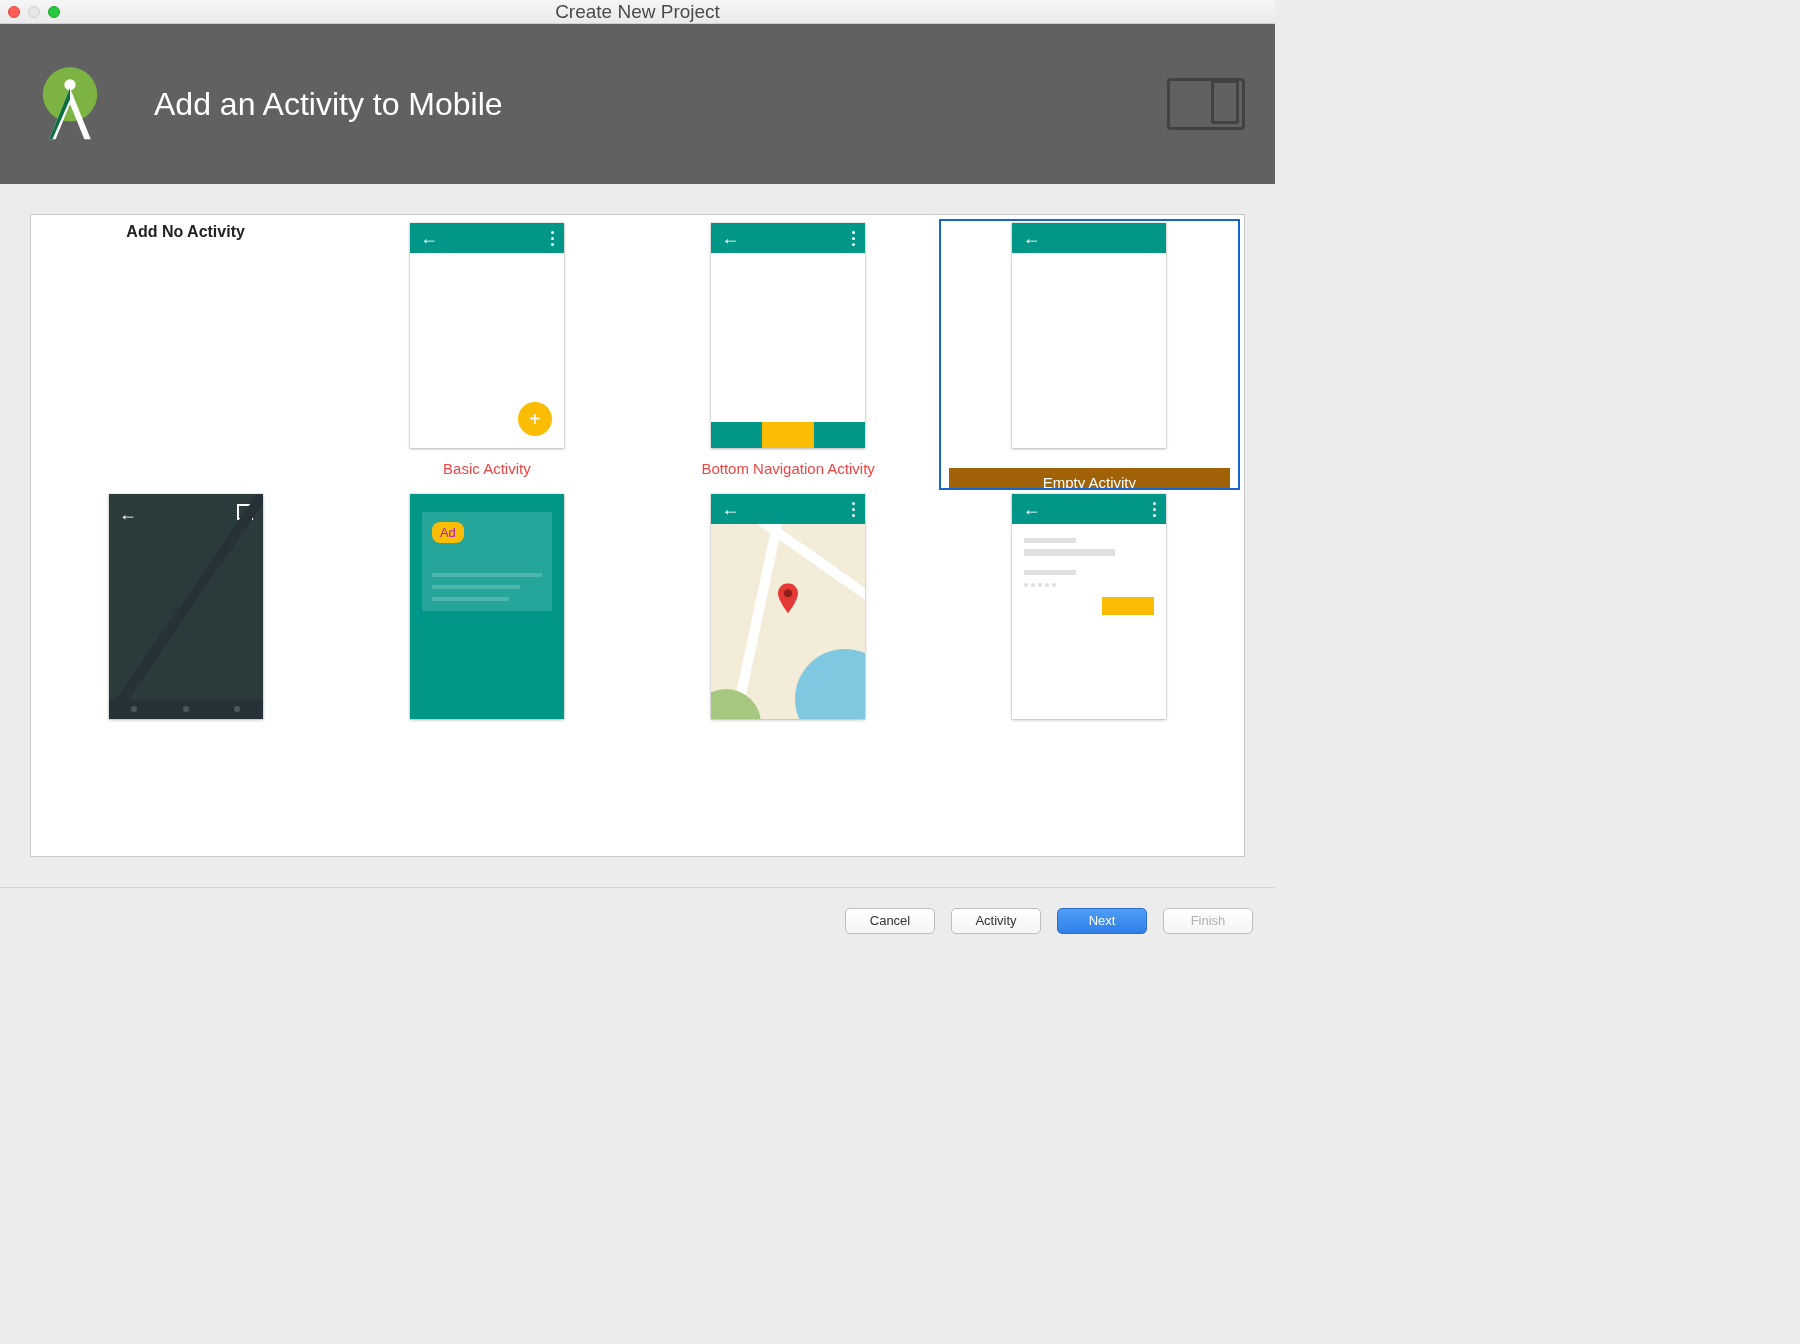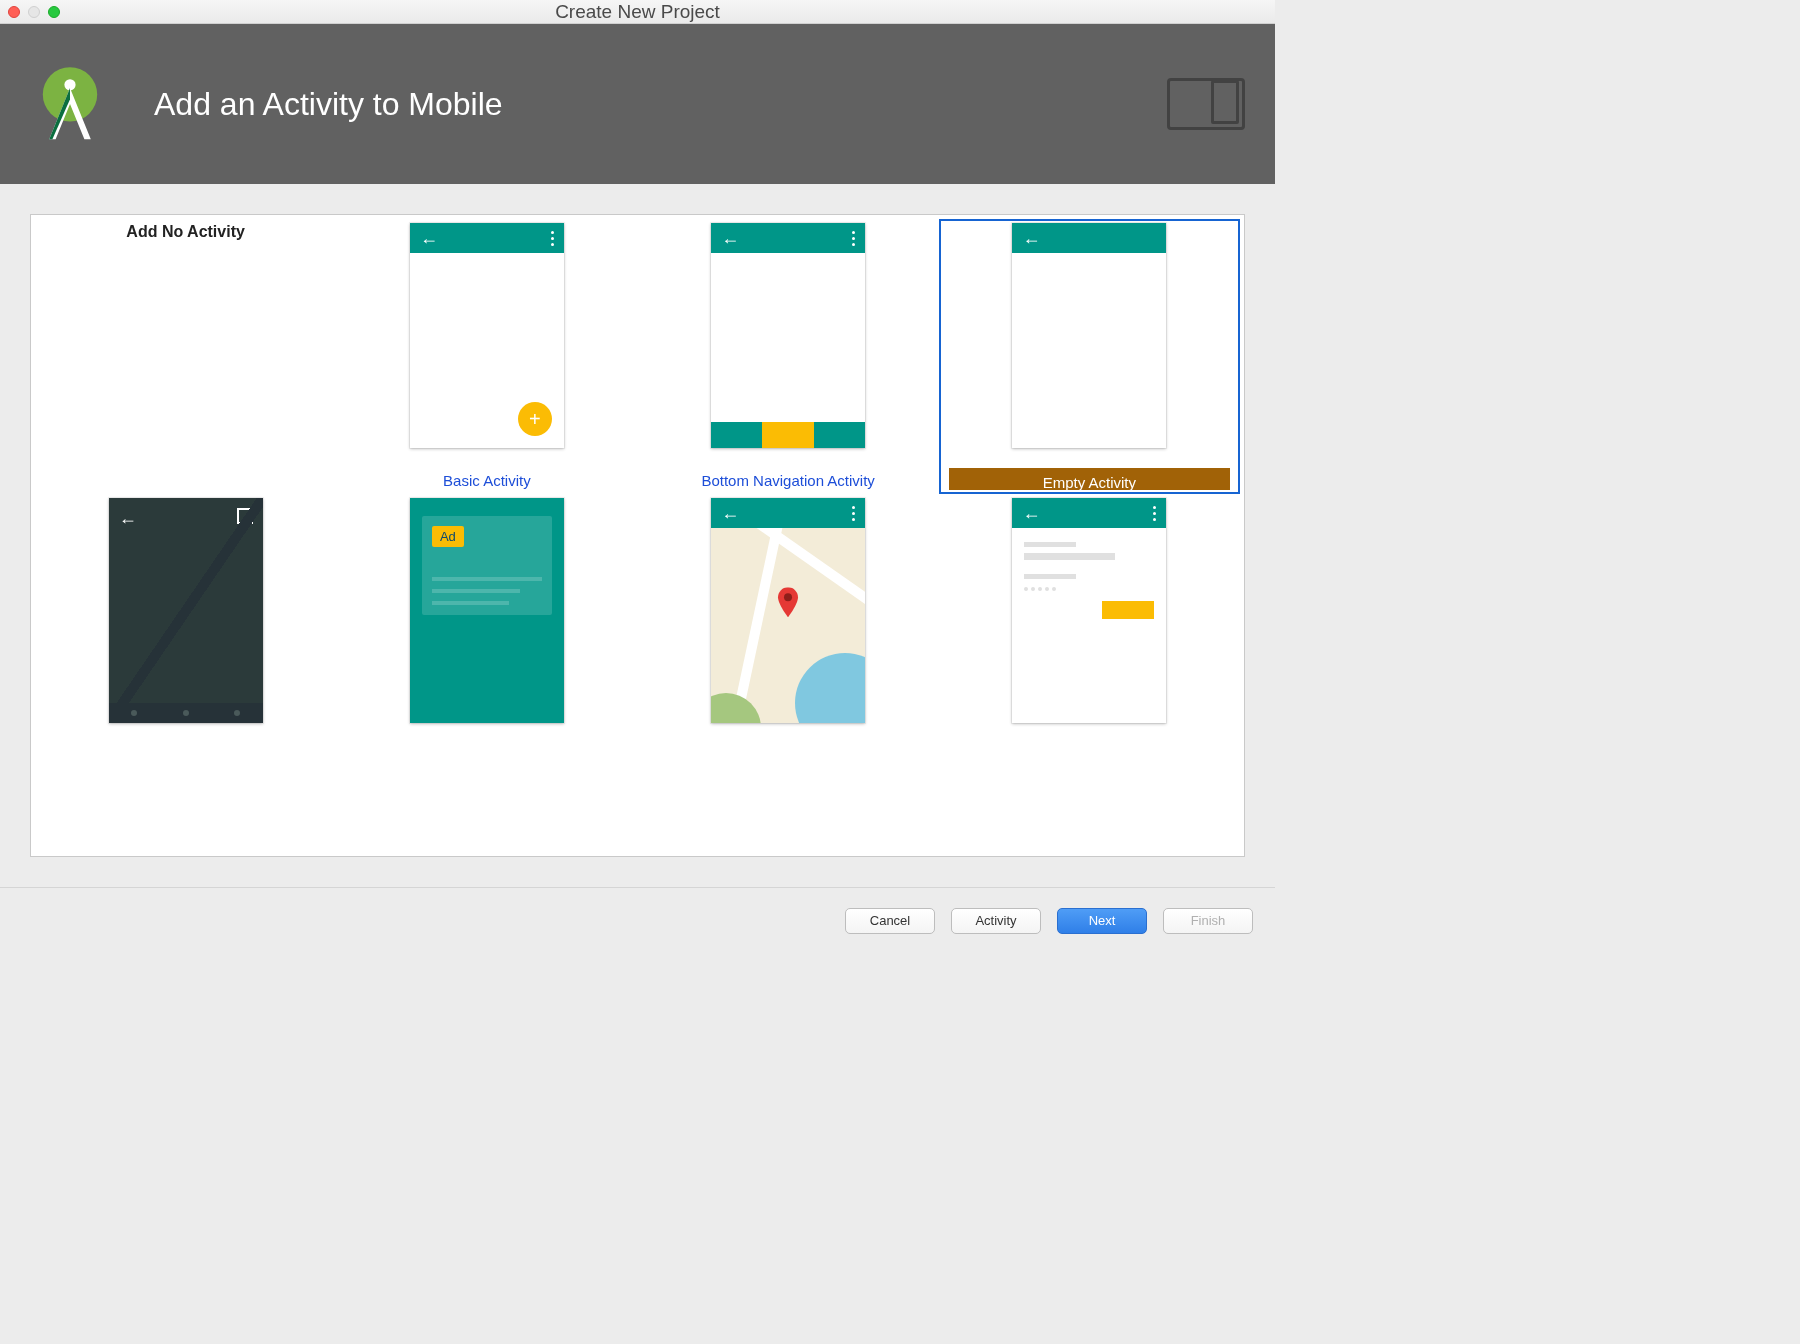--- a/index.html
+++ b/index.html
@@ -73,21 +73,21 @@
 }
 .tile.selected { outline: 2px solid #1664d2; outline-offset:-2px; }
 .thumb {
   width: 154px; height: 225px;
   background: #fff;
   box-shadow: 0 1px 3px rgba(0,0,0,.25), 0 0 0 1px rgba(0,0,0,.05);
   position: relative;
   overflow: hidden;
 }
 .thumb.noshadow { box-shadow:none; display:flex; align-items:flex-start; justify-content:center; }
-.tile-label { margin-top: 24px; font-size: 15px; color:#1d4ed8; height:22px; }
+.tile-label { margin-top: 12px; font-size: 15px; color:#ef4444; height:22px; }
 .tile.selected .tile-label {
   background:#a16207; color:#fff; width:100%; text-align:center;
   margin-top:20px; padding:6px 0; font-weight:500;
 }
 .appbar { height:30px; background:#009688; display:flex; align-items:center; justify-content:space-between; padding:0 10px; }
 .back-arrow { color:#fff; font-size:18px; font-weight:bold; }
 .menu-dots { display:flex; flex-direction:column; gap:3px; }
 .menu-dots span { width:3px; height:3px; background:#fff; border-radius:50%; }
 
 .fab { position:absolute; right:12px; bottom:12px; width:34px; height:34px; background:#fbbc04; border-radius:50%; display:flex; align-items:center; justify-content:center; color:#fff; font-size:20px; }
@@ -96,21 +96,21 @@
 
 .full-dark { height:100%; background:#2b3a3a; position:relative; }
 .full-dark .diag { position:absolute; left:0; top:0; width:100%; height:100%;
   background: linear-gradient(to bottom right, transparent 48%, #263238 48%, #263238 52%, transparent 52%); }
 .full-dark .bottom-bar { position:absolute; bottom:0; left:0; right:0; height:20px; background:#263238; display:flex; justify-content:space-around; align-items:center; }
 .full-dark .bottom-bar span{ width:6px; height:6px; background:#4a5a5a; border-radius:50%; }
 .full-dark .fsicon { position:absolute; right:10px; top:10px; width:16px; height:16px; border:2px solid #fff; }
 .full-dark .backicon { position:absolute; left:10px; top:10px; color:#fff; font-size:18px; font-weight:bold; }
 .full-teal { height:100%; background:#009688; padding:18px 12px; }
 .adrect { background:#26a69a; border-radius:2px; padding:10px; }
-.adbadge { background:#fbbc04; color:#0c4a6e; font-size:13px; padding:3px 8px; border-radius:2px; display:inline-block; font-weight:500; }
+.adbadge { background:#fbbc04; color:#a21caf; font-size:13px; padding:3px 8px; border-radius:8px; display:inline-block; font-weight:500; }
 .adline { height:4px; background:#4db6ac; margin-top:8px; }
 .maps-body { height:calc(100% - 30px); background:#f3ecd8; position:relative; overflow:hidden; }
 .roadw { position:absolute; background:#fff; }
 .pin { position:absolute; left:50%; top:45%; transform:translate(-50%,-80%); }
 .blob { position:absolute; background:#80c8e0; border-radius:50%; }
 .login-body { height:calc(100% - 30px); padding:14px 12px; }
 .ll { height:5px; background:#e0e0e0; margin-bottom:6px; }
 .dots { display:flex; gap:3px; margin-top:8px; margin-bottom:10px;}
 .dots span{width:4px;height:4px;background:#e0e0e0;border-radius:50%;}
 .ybtn { width:52px; height:18px; background:#fbbc04; float:right; }

